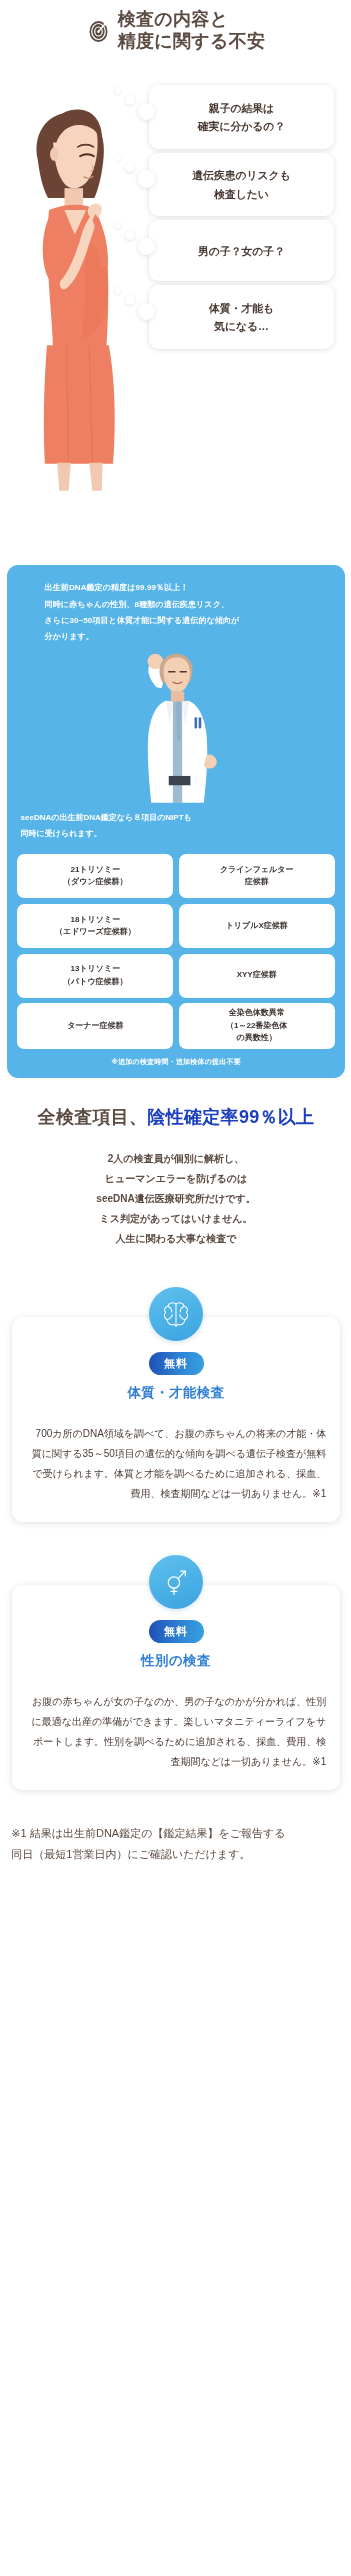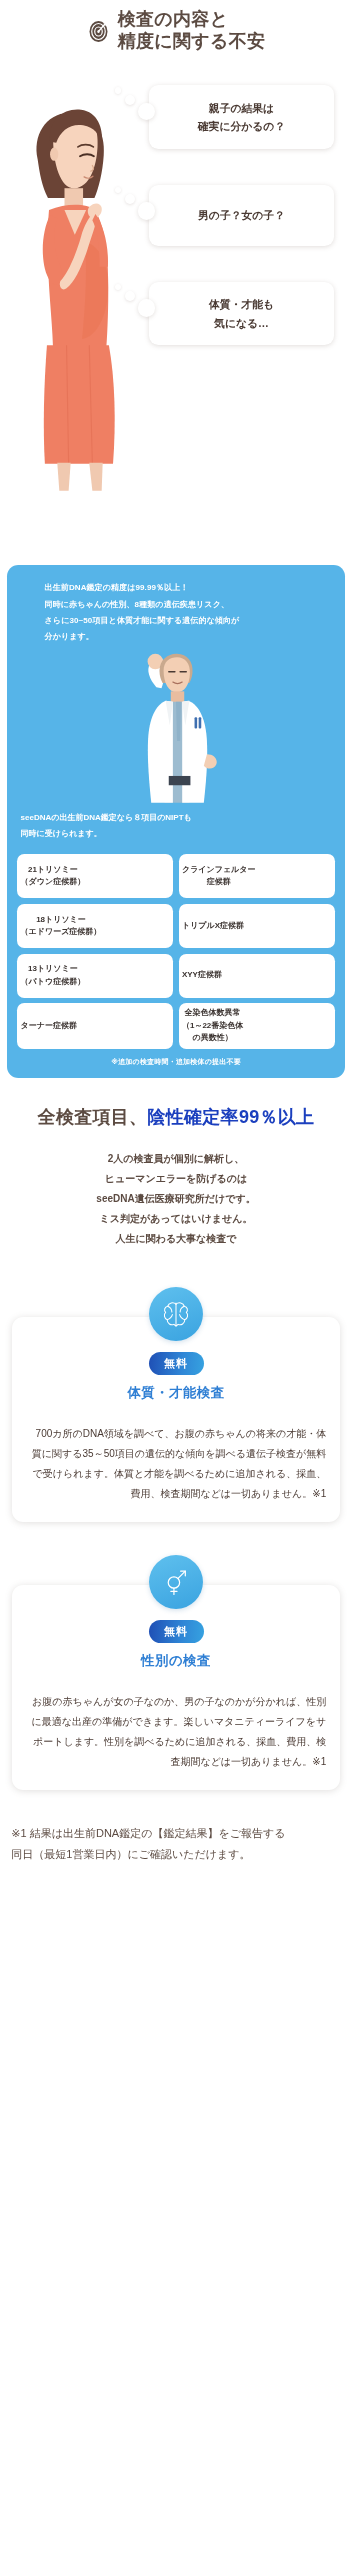--- a/index.html
+++ b/index.html
@@ -56,21 +56,21 @@
     height: 407px;
   }
 
   .bubbles {
     position: absolute;
     left: 149px;
     top: 29px;
     width: 185px;
     display: flex;
     flex-direction: column;
-    gap: 36px;
+    gap: 4px;
   }
   .bubble {
     position: relative;
     background: #ffffff;
     border-radius: 9.3px;
     box-shadow: 0 1px 5.2px rgba(120,100,90,0.22);
     padding: 13.4px 8.2px;
     text-align: center;
     font-size: 10.8px;
     font-weight: 700;
@@ -153,21 +153,21 @@
     grid-template-columns: 1fr 1fr;
     gap: 5.7px;
     margin-top: 2.1px;
   }
   .cond-cell {
     background: #ffffff;
     border-radius: 7.2px;
     min-height: 44px;
     display: flex;
     align-items: center;
-    justify-content: flex-start;
+    justify-content: center;
     text-align: center;
     padding: 4.1px 3.1px;
     color: #3b3330;
     font-size: 8px;
     font-weight: 700;
     line-height: 1.55;
   }
   .cond-cell .ln { display: block; }
 
   .cond-note {
@@ -333,20 +333,27 @@
       <path d="M140 728 L166 728 L164 782 L146 782 Z" fill="#f0c9b0"></path>
     </svg>
   </span>
 
   <div class="bubbles">
     <div class="bubble">
       <span class="dot3"></span>
       <span>
         <span class="btxt">親子の結果は</span>
         <span class="btxt">確実に分かるの？</span>
+      </span>
+    </div>
+    <div class="bubble">
+      <span class="dot3"></span>
+      <span>
+        <span class="btxt">遺伝疾患のリスクも</span>
+        <span class="btxt">検査したい</span>
       </span>
     </div>
     <div class="bubble">
       <span class="dot3"></span>
       <span>
         <span class="btxt">男の子？女の子？</span>
       </span>
     </div>
     <div class="bubble">
       <span class="dot3"></span>

